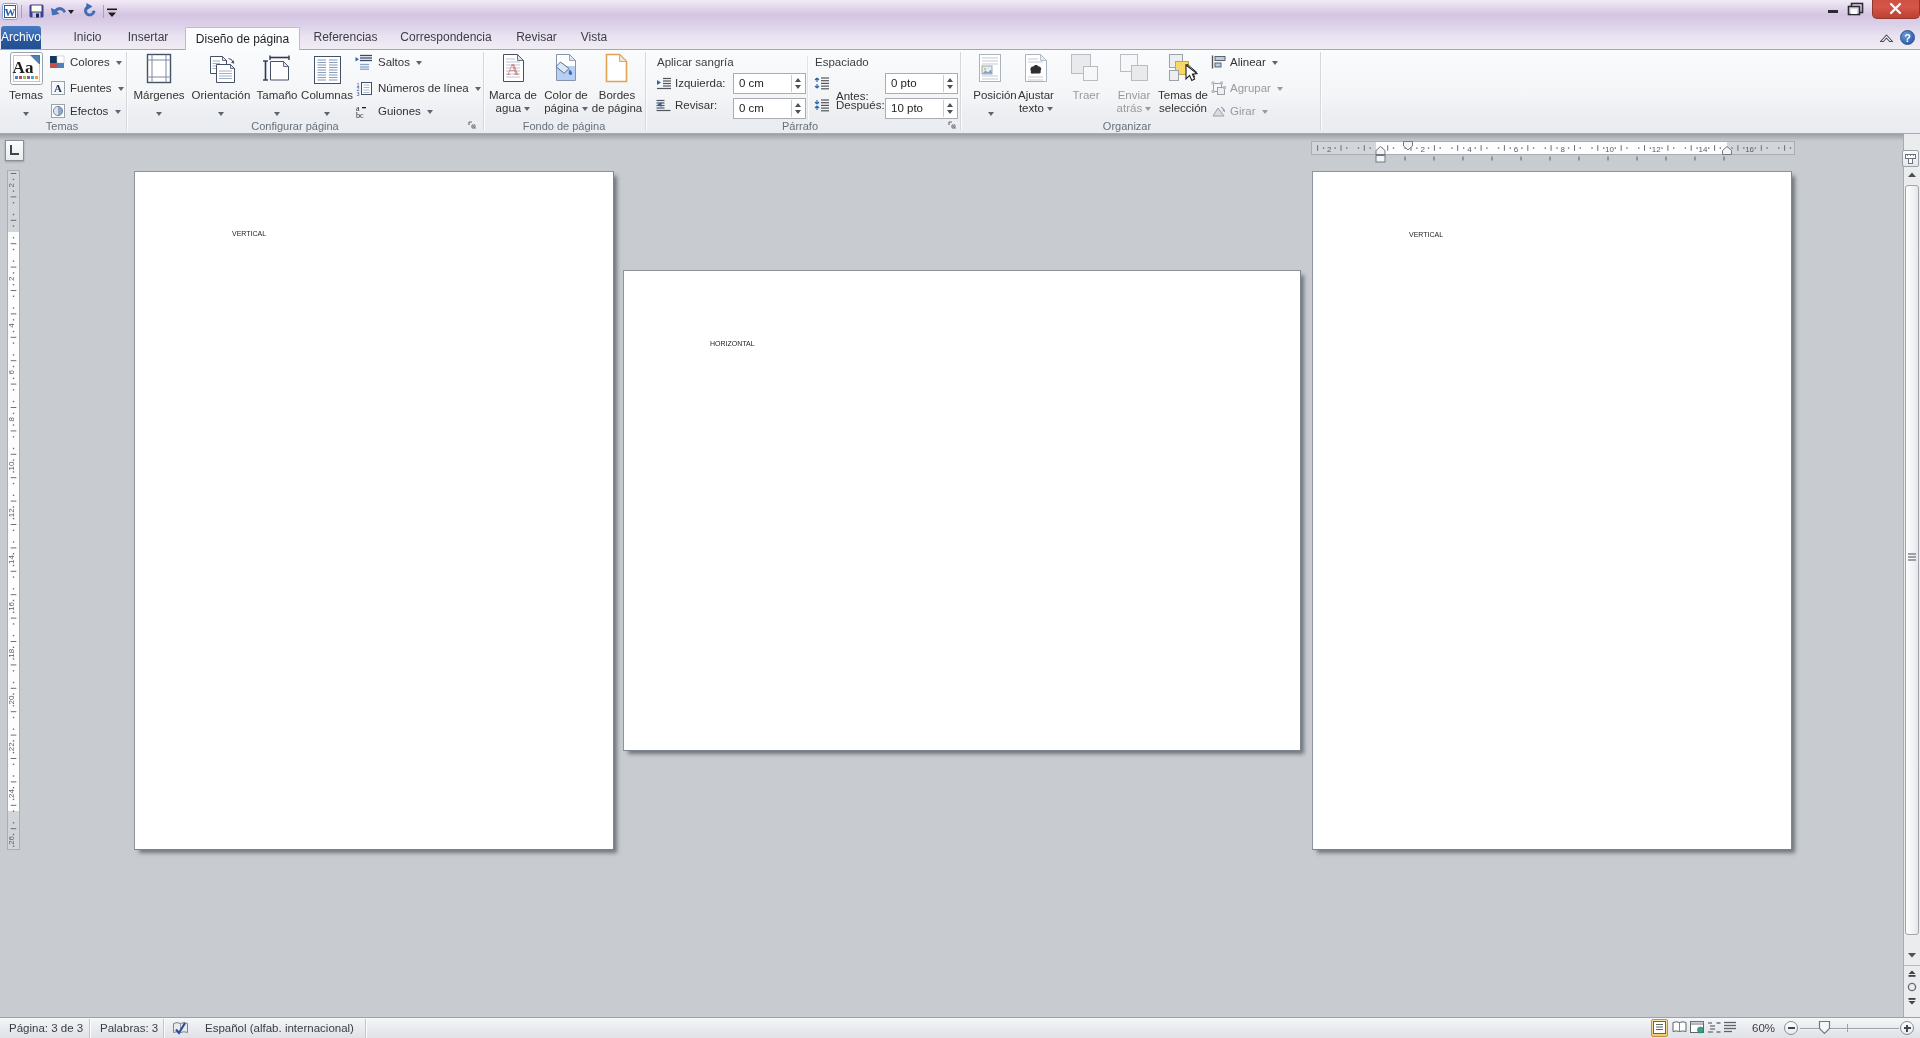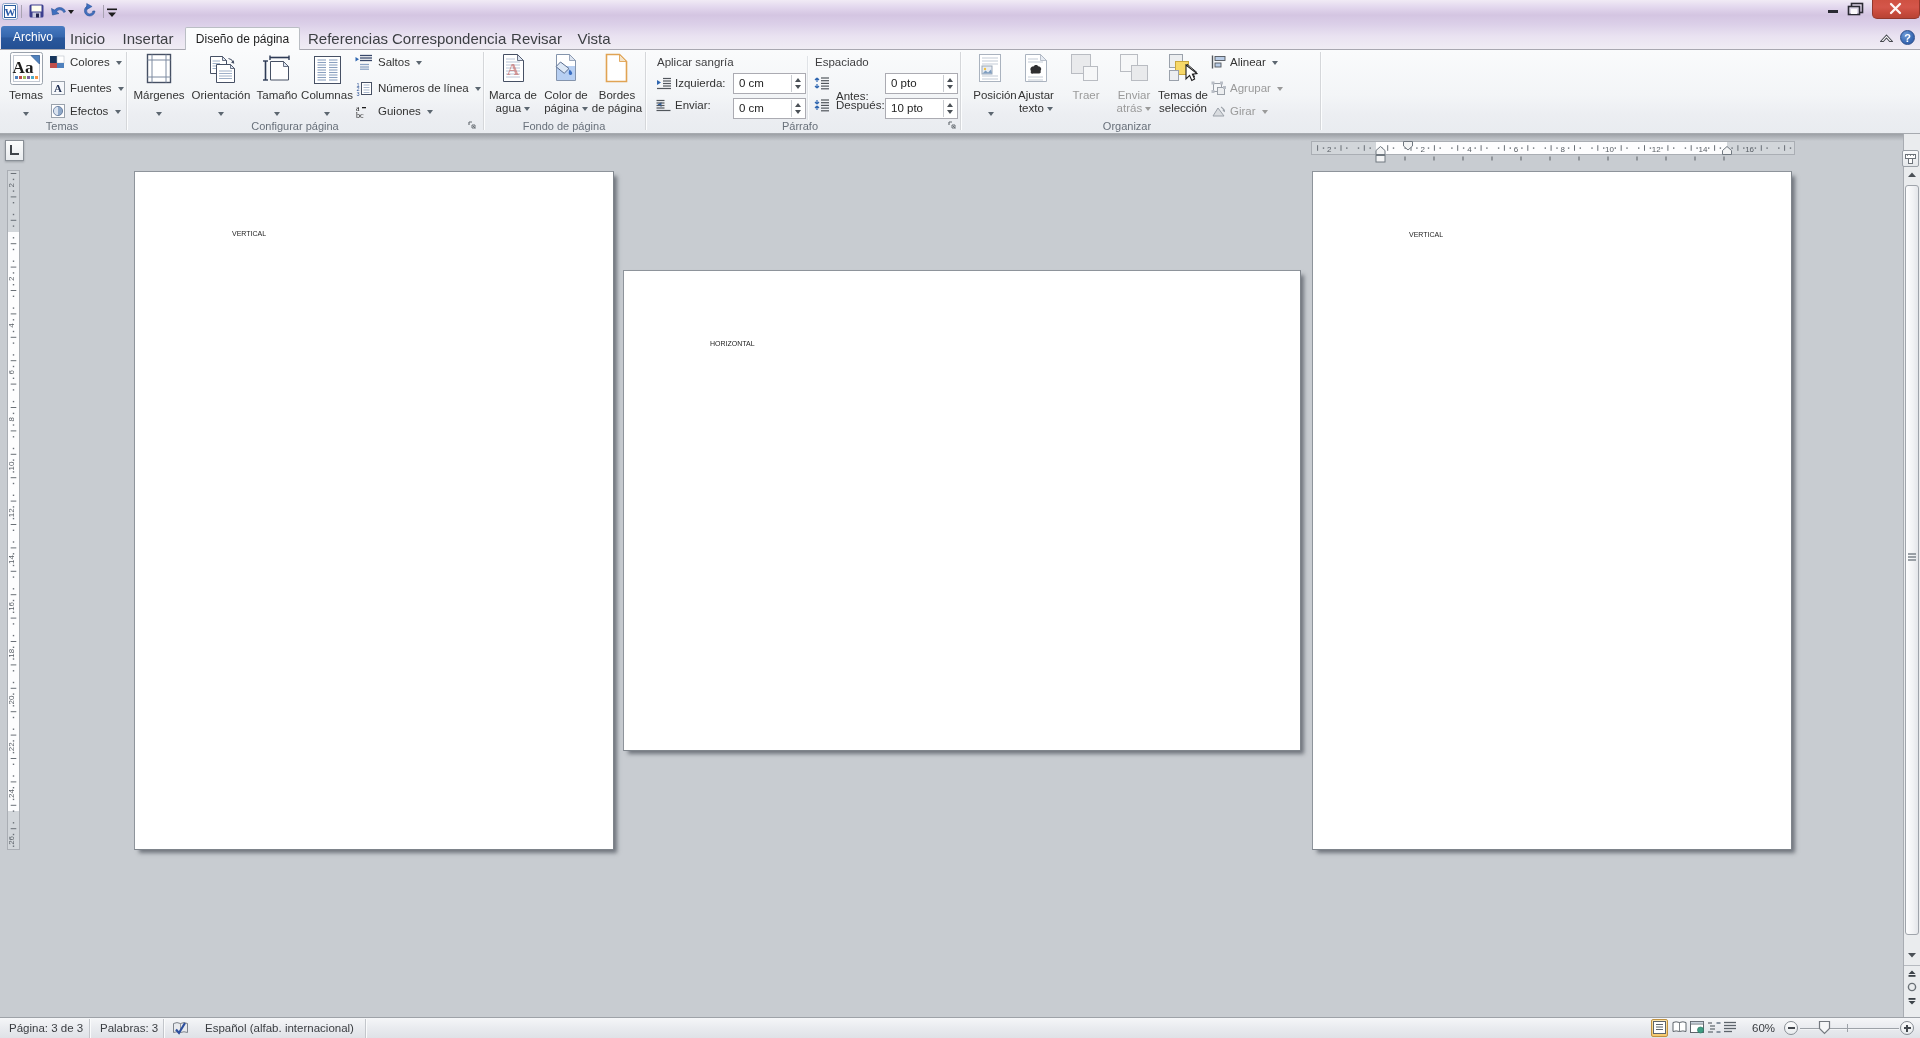--- a/index.html
+++ b/index.html
@@ -4,22 +4,22 @@
 <style>
   * { margin:0; padding:0; box-sizing:border-box; }
   html,body { width:1920px; height:1038px; overflow:hidden; font-family:"Liberation Sans", sans-serif; }
   .abs { position:absolute; }
   #win { position:absolute; left:0; top:0; width:1920px; height:1038px; background:#c8ccd1; }
 
   
   #header { position:absolute; left:0; top:0; width:1920px; height:50px;
     background:linear-gradient(180deg,#f1ebf5 0%,#e3d8ee 14%,#d4c5e2 30%,#dbcfe8 48%,#e9e2f1 72%,#f0edf4 100%); }
   #title { position:absolute; top:4px; left:0; width:1920px; text-align:center; font-size:12.5px; color:#3d3d40; }
-  .tablbl { position:absolute; top:30px; font-size:15px; color:#3c3f43; }
-  #tab-archivo { position:absolute; left:1px; top:26px; width:64px; height:24px; border-radius:3px 3px 0 0;
+  .tablbl { position:absolute; top:30px; font-size:12px; color:#3c3f43; }
+  #tab-archivo { position:absolute; left:1px; top:26px; width:40px; height:24px; border-radius:3px 3px 0 0;
      background:linear-gradient(180deg,#477ac1 0%,#3667ae 45%,#2a579c 50%,#234f92 100%);
      color:#fff; font-size:12px; text-align:center; line-height:23px; }
   #tab-active { position:absolute; left:185px; top:27px; width:115px; height:23px; background:#fbfcfd; z-index:5;
      border:1px solid #babec4; border-bottom:none; border-radius:2px 2px 0 0;
      font-size:12px; color:#1e1e1e; text-align:center; line-height:22px; }
   #tabline { position:absolute; left:0; top:49px; width:1920px; height:1px; background:#a8a7b0; }
 
   
   #ribbon { position:absolute; left:0; top:50px; width:1920px; height:83px;
     background:linear-gradient(180deg,#fafbfc 0%,#f3f5f7 55%,#eceef2 78%,#e9ecf0 100%); }
@@ -329,21 +329,21 @@
   <svg class="abs" style="left:656px; top:99px;" width="15" height="13" viewBox="0 0 15 13">
     <path d="M5.5 3 l-4 2.5 l4 2.5 z" fill="#2f66b0"></path>
     <g stroke="#51565c" stroke-width="1.2">
         <line x1="0.5" y1="1.5" x2="8.5" y2="1.5"></line>
         <line x1="0.5" y1="4" x2="8.5" y2="4"></line>
         <line x1="0.5" y1="6.5" x2="8.5" y2="6.5"></line>
         <line x1="0.5" y1="9" x2="8.5" y2="9"></line>
         <line x1="0.5" y1="11.5" x2="14.5" y2="11.5"></line>
       </g>
   </svg>
-  <div class="smalllbl" style="left:675px; top:99px;">Enviar:</div>
+  <div class="smalllbl" style="left:675px; top:99px;">Revisar:</div>
   <div class="spinbox" style="left:733px; top:98px;">0 cm<span class="spin"></span></div>
 
   <svg class="abs" style="left:814px; top:76px;" width="15" height="14" viewBox="0 0 15 14">
     <path d="M3 6 l0 -4 m0 0 l-2 2 m2 -2 l2 2" stroke="#2f66b0" stroke-width="1.2" fill="none"></path>
     <path d="M3 8 l0 4 m0 0 l-2 -2 m2 2 l2 -2" stroke="#2f66b0" stroke-width="1.2" fill="none"></path>
     <g stroke="#51565c" stroke-width="1.2">
         <line x1="7" y1="2" x2="15" y2="2"></line>
         <line x1="7" y1="4.7" x2="15" y2="4.7"></line>
         <line x1="7" y1="7.4" x2="15" y2="7.4"></line>
         <line x1="7" y1="10.1" x2="15" y2="10.1"></line>

